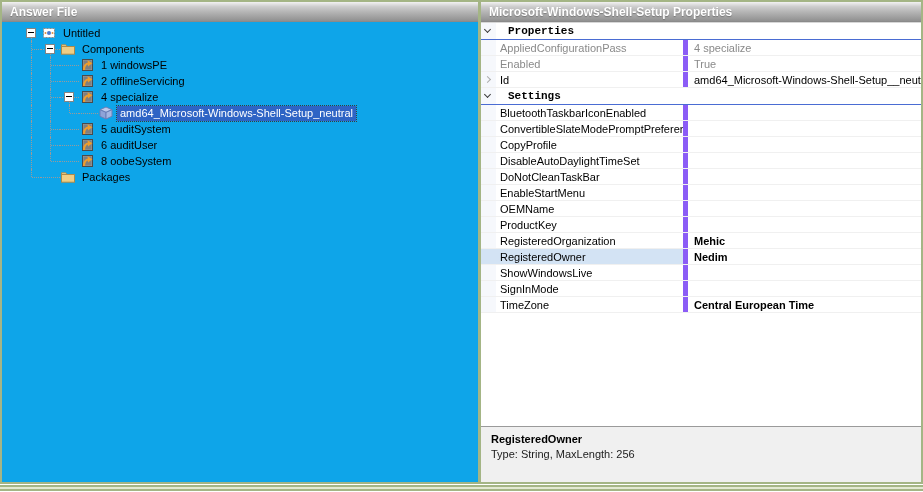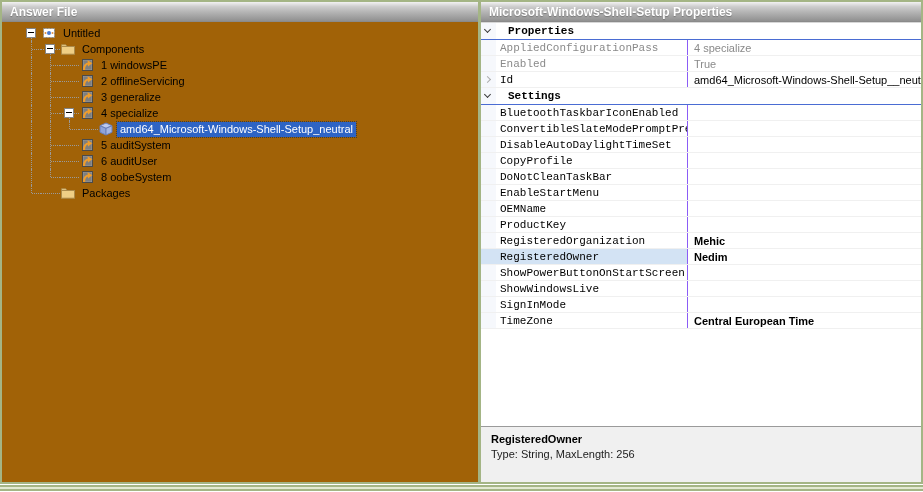--- a/index.html
+++ b/index.html
@@ -11,21 +11,21 @@
   }
   .app { position:relative; width:923px; height:492px; background:#fff; }
   .frame {
     position:absolute; left:0; top:0; right:0; height:484px;
     background:#a4b585; padding:2px; display:flex; gap:3px;
   }
   .bottom-band {
     position:absolute; left:0; bottom:0; right:0; height:8px;
     background:linear-gradient(to bottom,#ffffff 0 1px,#a4b585 1px 3px,#e3e9d3 3px 5px,#a4b585 5px 7px,#ffffff 7px 8px);
   }
-  .panel { background:#a16207; display:flex; flex-direction:column; min-width:0; }
+  .panel { background:#0ea5e9; display:flex; flex-direction:column; min-width:0; }
   .panel-left { width:476px; flex:none; }
   .panel-right { flex:1; }
   .panel-header {
     height:20px; flex:none; padding:3px 0 0 8px;
     background:linear-gradient(to bottom,#f2f2f2 0%,#cccccc 25%,#b3b3b3 55%,#909090 100%);
     border-bottom:1px solid #8a8a8a;
     color:#fff; font-weight:bold; font-size:12px;
     text-shadow:0 1px 1px rgba(90,90,90,.6);
     white-space:nowrap; overflow:hidden;
   }
@@ -64,21 +64,21 @@
     transform:rotate(45deg);
   }
   .chev-right {
     position:absolute; left:4px; top:5px; width:5px; height:5px;
     border-right:1.4px solid #ababab; border-bottom:1.4px solid #ababab;
     transform:rotate(-45deg);
   }
   .prow { display:flex; align-items:stretch; height:16px; border-bottom:1px solid #f0f0f0; }
   .prow .plabel {
     width:192px; flex:none; padding:1px 2px 0 4px; line-height:14px;
-    white-space:nowrap; overflow:hidden; border-right:1px solid #8b5cf6;font-family:Liberation Mono, monospace;
+    white-space:nowrap; overflow:hidden; border-right:5px solid #8b5cf6;
   }
   .prow .pvalue {
     flex:1; padding:1px 2px 0 6px; line-height:14px;
     white-space:nowrap; overflow:hidden;
   }
   .prow.readonly .plabel, .prow.readonly .pvalue { color:#8a8a8a; }
   .prow .pvalue.boldval { font-weight:bold; }
   .prow.selected .pgut, .prow.selected .plabel { background:#d3e3f4; }
 
   
@@ -151,34 +151,20 @@
             <svg viewBox="0 0 16 16">
                 <rect x="3.5" y="2.5" width="10" height="11" fill="#9a9a9a" stroke="#4a4a4a"></rect>
                 <rect x="4.5" y="3.5" width="8" height="9" fill="#7f7f7f"></rect>
                 <path d="M5 13 C5 8 7.5 6.5 10 6.5" stroke="#ef9d2c" stroke-width="2.2" fill="none"></path>
                 <path d="M8.6 3.2 L13.4 6.3 L9 9.4 z" fill="#ef9d2c"></path>
               </svg>
           </span>
           <span class="tlabel">2 offlineServicing</span>
         </div>
 
-        <div class="trow">
-          <span class="g v"></span>
-          <span class="g t"></span>
-          <span class="g h"></span>
-          <span class="ticon">
-            <svg viewBox="0 0 16 16">
-                <rect x="3.5" y="2.5" width="10" height="11" fill="#9a9a9a" stroke="#4a4a4a"></rect>
-                <rect x="4.5" y="3.5" width="8" height="9" fill="#7f7f7f"></rect>
-                <path d="M5 13 C5 8 7.5 6.5 10 6.5" stroke="#ef9d2c" stroke-width="2.2" fill="none"></path>
-                <path d="M8.6 3.2 L13.4 6.3 L9 9.4 z" fill="#ef9d2c"></path>
-              </svg>
-          </span>
-          <span class="tlabel">3 generalize</span>
-        </div>
 
         <div class="trow">
           <span class="g v"></span>
           <span class="g t"></span>
           <span class="g hd">
               <span class="expander"></span>
             </span>
           <span class="ticon">
             <svg viewBox="0 0 16 16">
                 <rect x="3.5" y="2.5" width="10" height="11" fill="#9a9a9a" stroke="#4a4a4a"></rect>
@@ -307,26 +293,26 @@
           <span class="plabel">BluetoothTaskbarIconEnabled</span>
           <span class="pvalue"></span>
         </div>
         <div class="prow">
           <span class="pgut"></span>
           <span class="plabel">ConvertibleSlateModePromptPreference</span>
           <span class="pvalue"></span>
         </div>
         <div class="prow">
           <span class="pgut"></span>
+          <span class="plabel">CopyProfile</span>
+          <span class="pvalue"></span>
+        </div>
+        <div class="prow">
+          <span class="pgut"></span>
           <span class="plabel">DisableAutoDaylightTimeSet</span>
-          <span class="pvalue"></span>
-        </div>
-        <div class="prow">
-          <span class="pgut"></span>
-          <span class="plabel">CopyProfile</span>
           <span class="pvalue"></span>
         </div>
         <div class="prow">
           <span class="pgut"></span>
           <span class="plabel">DoNotCleanTaskBar</span>
           <span class="pvalue"></span>
         </div>
         <div class="prow">
           <span class="pgut"></span>
           <span class="plabel">EnableStartMenu</span>
@@ -343,25 +329,20 @@
         </div>
         <div class="prow">
           <span class="pgut"></span>
           <span class="plabel">RegisteredOrganization</span>
           <span class="pvalue boldval">Mehic</span>
         </div>
         <div class="prow selected">
           <span class="pgut"></span>
           <span class="plabel">RegisteredOwner</span>
           <span class="pvalue boldval">Nedim</span>
-        </div>
-        <div class="prow">
-          <span class="pgut"></span>
-          <span class="plabel">ShowPowerButtonOnStartScreen</span>
-          <span class="pvalue"></span>
         </div>
         <div class="prow">
           <span class="pgut"></span>
           <span class="plabel">ShowWindowsLive</span>
           <span class="pvalue"></span>
         </div>
         <div class="prow">
           <span class="pgut"></span>
           <span class="plabel">SignInMode</span>
           <span class="pvalue"></span>

